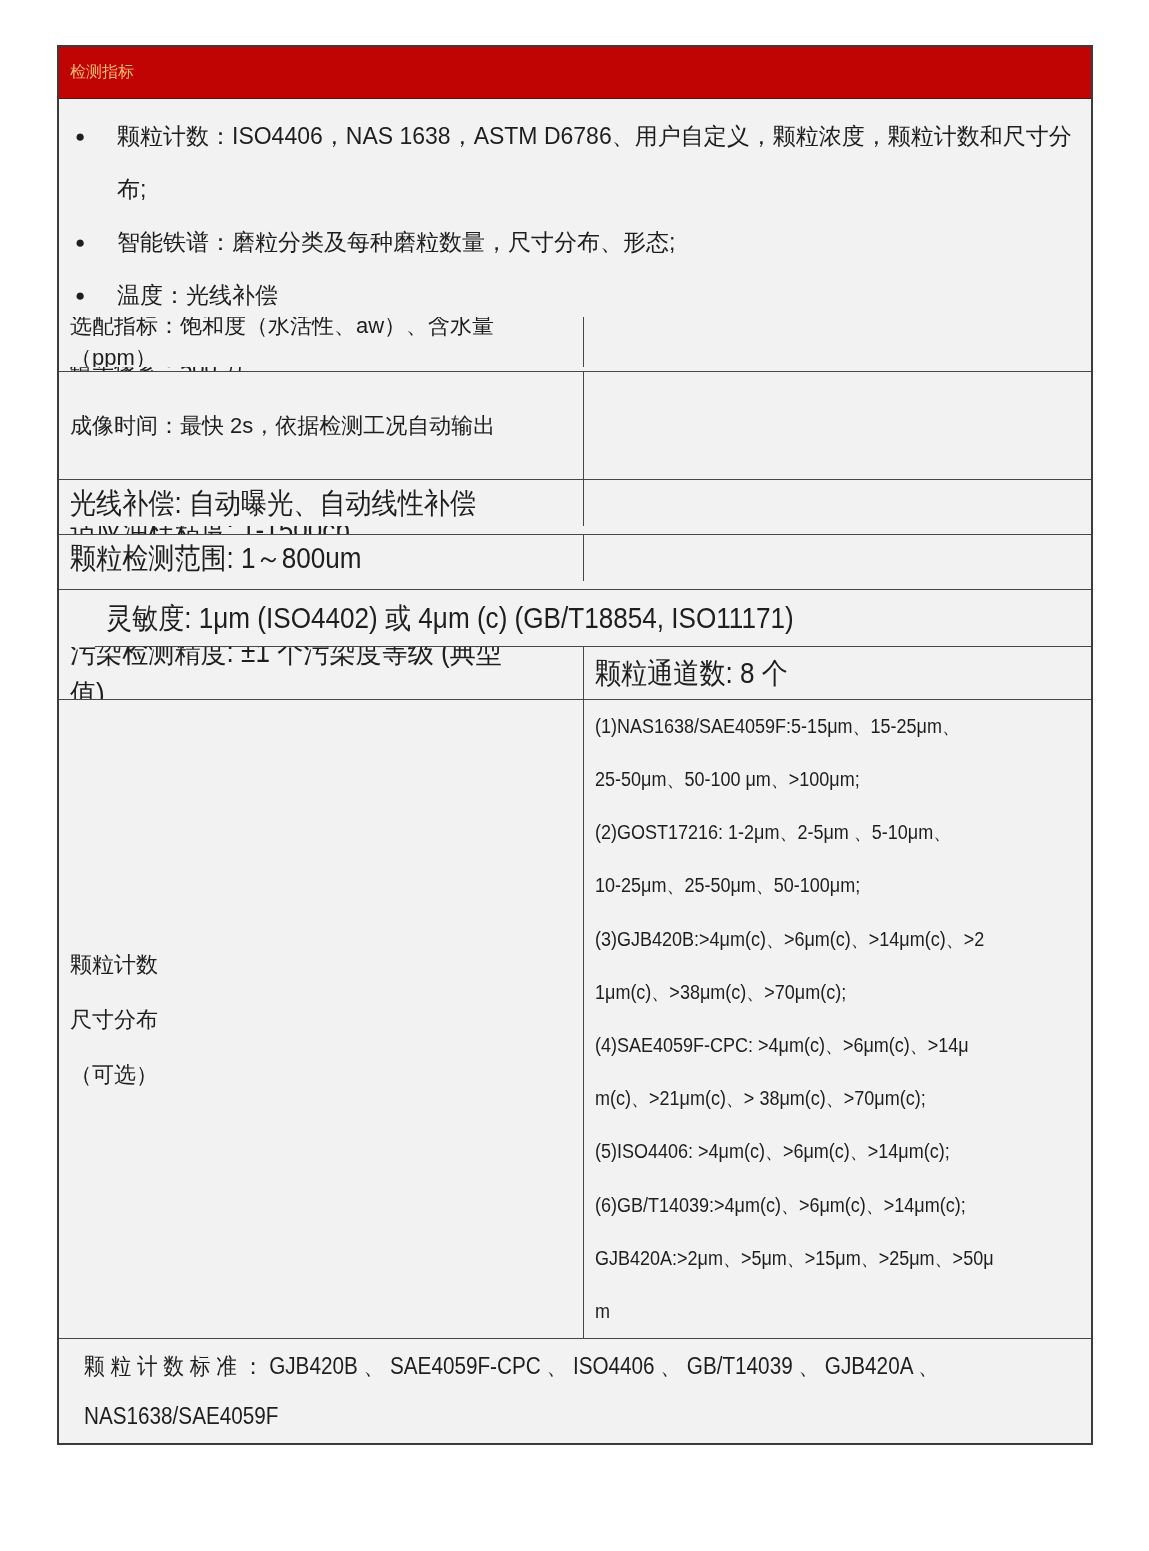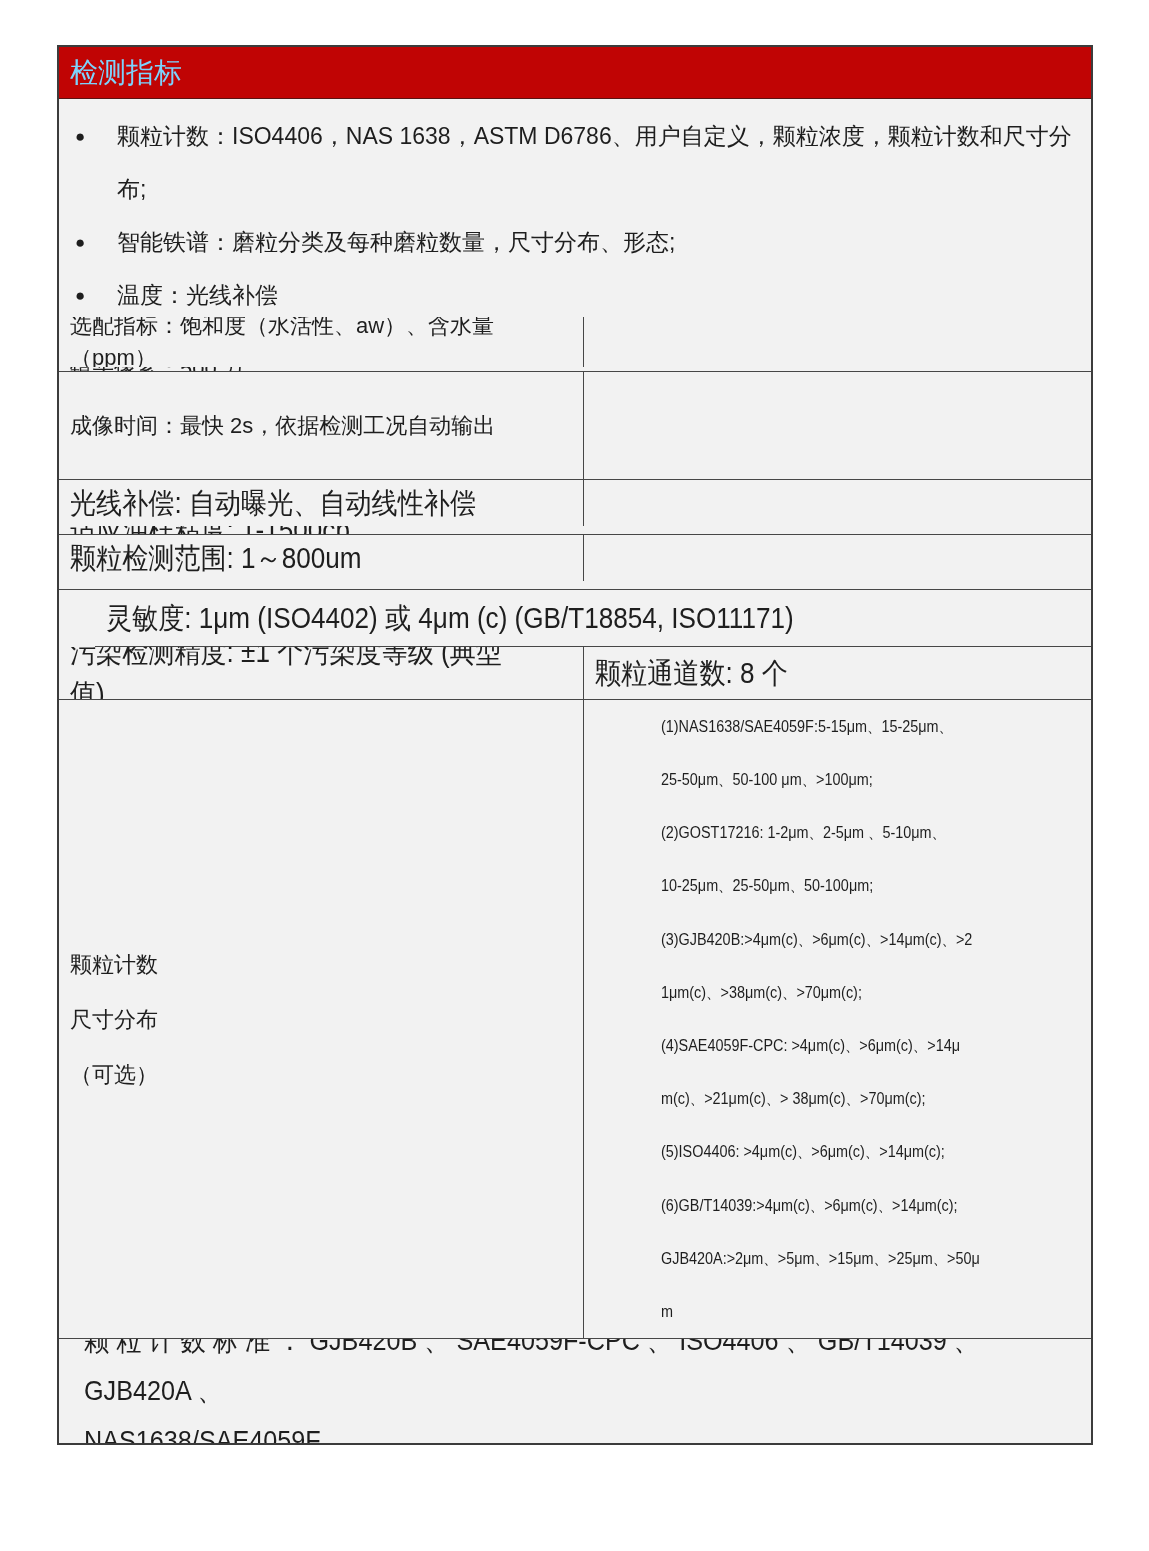--- a/index.html
+++ b/index.html
@@ -10,23 +10,23 @@
     -webkit-font-smoothing:antialiased;
   }
   .canvas{position:relative;width:1149px;height:1551px;background:#ffffff;overflow:hidden;}
 
   .spec-table{
     position:absolute;left:57px;top:45px;width:1036px;
     box-sizing:border-box;border:2px solid #3c3c3c;background:#f2f2f2;
   }
 
   .hdr{
-    box-sizing:border-box;height:52px;background:#c00404;color:#7dd3fc;
+    box-sizing:border-box;height:52px;background:#c00404;color:#fdba74;
     display:flex;align-items:center;padding-left:11px;
-    font-size:28px;border-bottom:1px solid #5a1414;
+    font-size:16px;border-bottom:1px solid #5a1414;
   }
 
   .row{display:flex;box-sizing:border-box;border-bottom:1.5px solid #474747;background:#f2f2f2;}
   .row:last-child{border-bottom:none;}
   .cell{
     box-sizing:border-box;display:flex;align-items:center;
     overflow:hidden;padding:2px 10px 2px 11px;font-size:22px;line-height:1.45;
   }
   .cell.left{width:525px;border-right:1.5px solid #474747;}
   .cell.right{flex:1;}
@@ -53,22 +53,22 @@
   .bullets li{
     position:relative;padding-left:58px;font-size:23px;line-height:53px;
   }
   .bullets .marker{
     position:absolute;left:16px;top:0;font-size:17px;line-height:53px;
   }
   .bullets .btxt{white-space:pre-line;}
 
   .r2-right{line-height:54px;}
   .big-left{line-height:55px;font-size:22px;}
-  .big-right{line-height:53.2px;font-size:16px;justify-content:center;}
-  .std-cell{line-height:50px;font-size:28px;padding-left:25px;}
+  .big-right{line-height:53.2px;font-size:20px;}
+  .std-cell{line-height:50px;font-size:23px;padding-left:25px;}
   .cond-cell{font-size:29px;}
 </style>
 </head>
 <body>
 
 <div class="canvas">
   <div class="spec-table">
 
     <div class="hdr">
       <span>检测指标</span>

